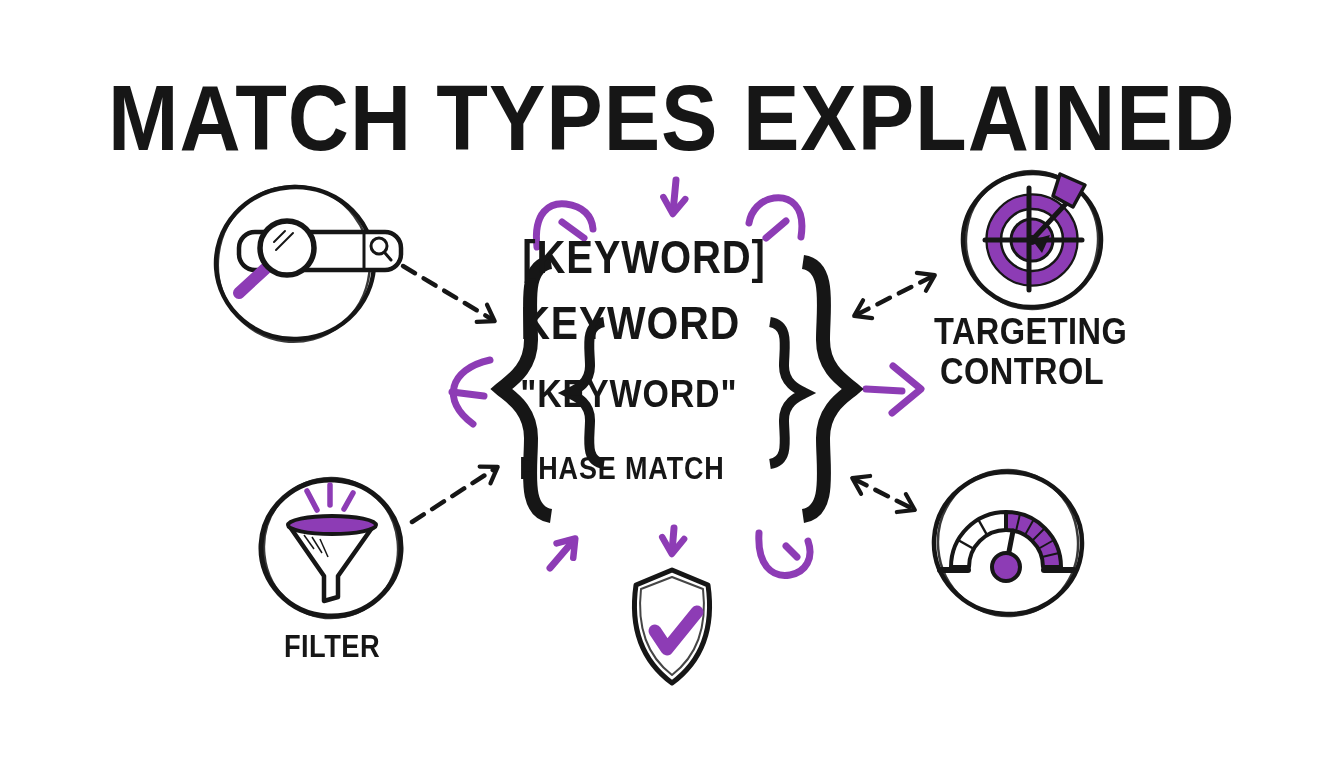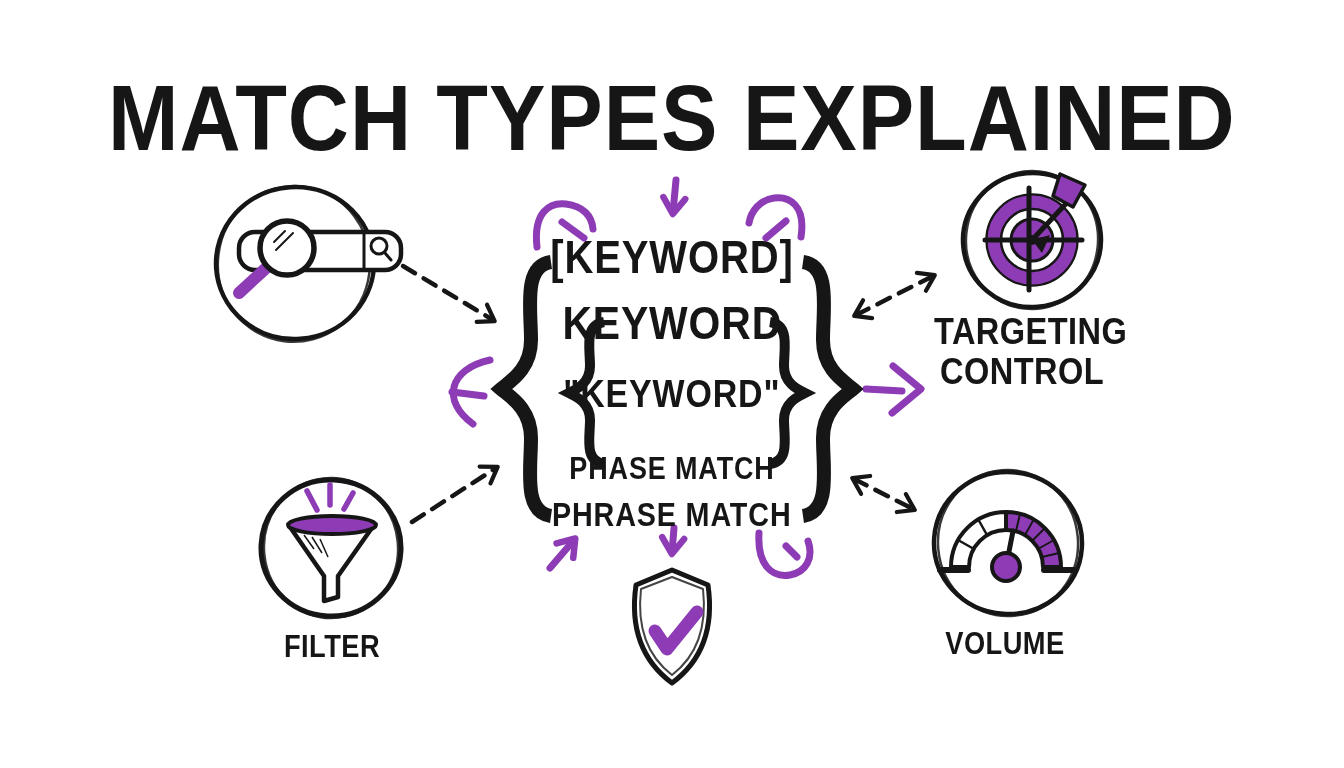--- a/index.html
+++ b/index.html
@@ -15,21 +15,21 @@
     position:absolute; left:0; right:0; top:34px; text-align:center;
     font-weight:700; font-size:92px; line-height:1.0; color:var(--ink);margin-top:38px;
   }
   .title-wrap > span { display:inline-block; transform:scaleX(.92); transform-origin:center; letter-spacing:1px; }
   .label {
     position:absolute; font-weight:700; text-align:center; color:var(--ink);
     line-height:1.08; letter-spacing:.5px;
   }
   .label > span { display:block; transform:scaleX(.88); transform-origin:center; }
   .row {
-    position:absolute; left:492px; width:360px; text-align:center;
+    position:absolute; left:504px; width:360px; text-align:left;
     font-weight:700; color:var(--ink); line-height:1;
   }
   .row > span { display:inline-block; transform:scaleX(.87); transform-origin:center; letter-spacing:1px; }
   svg { position:absolute; overflow:visible; }
   .ink  { stroke:var(--ink,#161616); }
   .acc  { stroke:var(--accent,#8d3cb5); }
   .f-acc{ fill:var(--accent,#8d3cb5); }
   .f-ink{ fill:var(--ink,#161616); }
   .f-w  { fill:#ffffff; }
   .nf   { fill:none; }
@@ -117,23 +117,20 @@
     <span>[KEYWORD]</span>
   </div>
   <div class="row" style="top:299px;font-size:47px">
     <span>KEYWORD</span>
   </div>
   <div class="row" style="top:374px;font-size:39px">
     <span>"KEYWORD"</span>
   </div>
   <div class="row" style="top:453px;font-size:31px">
     <span>PHASE MATCH</span>
-  </div>
-  <div class="row" style="top:498px;font-size:33px">
-    <span>PHRASE MATCH</span>
   </div>
 
   <svg class="abs" style="left:203px;top:176px" width="204" height="172" viewBox="0 0 204 172">
     <ellipse cx="92" cy="87" rx="79" ry="76" transform="rotate(-4 92 87)" class="ink nf" stroke-width="4.5"></ellipse>
     <ellipse cx="91" cy="88" rx="76" ry="78" transform="rotate(7 92 87)" class="ink nf" stroke-width="2.5" opacity=".85"></ellipse>
     <rect x="36" y="56" width="162" height="38" rx="16" class="ink f-w" stroke-width="4.5"></rect>
     <line x1="161" y1="58" x2="161" y2="92" class="ink" stroke-width="3"></line>
     <circle cx="176" cy="70" r="8" class="ink nf" stroke-width="3"></circle>
     <line x1="182" y1="77" x2="188" y2="84" class="ink rc" stroke-width="3"></line>
     <line x1="62" y1="93" x2="36" y2="117" class="acc rc" stroke-width="12"></line>
@@ -186,23 +183,20 @@
     <line x1="88" y1="68" x2="92" y2="51" class="ink" stroke-width="2"></line>
     <line x1="97" y1="72" x2="106" y2="56" class="ink" stroke-width="2"></line>
     <line x1="104" y1="78" x2="117" y2="65" class="ink" stroke-width="2"></line>
     <line x1="110" y1="86" x2="126" y2="77" class="ink" stroke-width="2"></line>
     <line x1="114" y1="94" x2="131" y2="90" class="ink" stroke-width="2"></line>
     <line x1="12" y1="107" x2="40" y2="107" class="ink rc" stroke-width="6"></line>
     <line x1="116" y1="107" x2="146" y2="107" class="ink rc" stroke-width="6"></line>
     <line x1="85" y1="68" x2="78" y2="104" class="ink rc" stroke-width="5"></line>
     <circle cx="78" cy="104" r="14" class="ink f-acc" stroke-width="4"></circle>
   </svg>
-  <div class="label" style="left:905px;top:627px;width:200px;font-size:31px">
-    <span>VOLUME</span>
-  </div>
 
   <svg class="abs" style="left:618px;top:567px" width="108" height="122" viewBox="0 0 108 122">
     <path d="M54,3 L90,18 C96,60 85,93 54,116 C23,93 12,60 18,18 Z" class="ink f-w rc" stroke-width="5"></path>
     <path d="M54,10 L85,22 C89,58 80,88 54,108 C28,88 19,58 23,22 Z" class="ink nf rc" stroke-width="2" opacity=".8"></path>
     <path d="M37,64 L49,82 L79,45" class="acc nf rc" stroke-width="13"></path>
   </svg>
 
 </div>
 
 </body></html>

